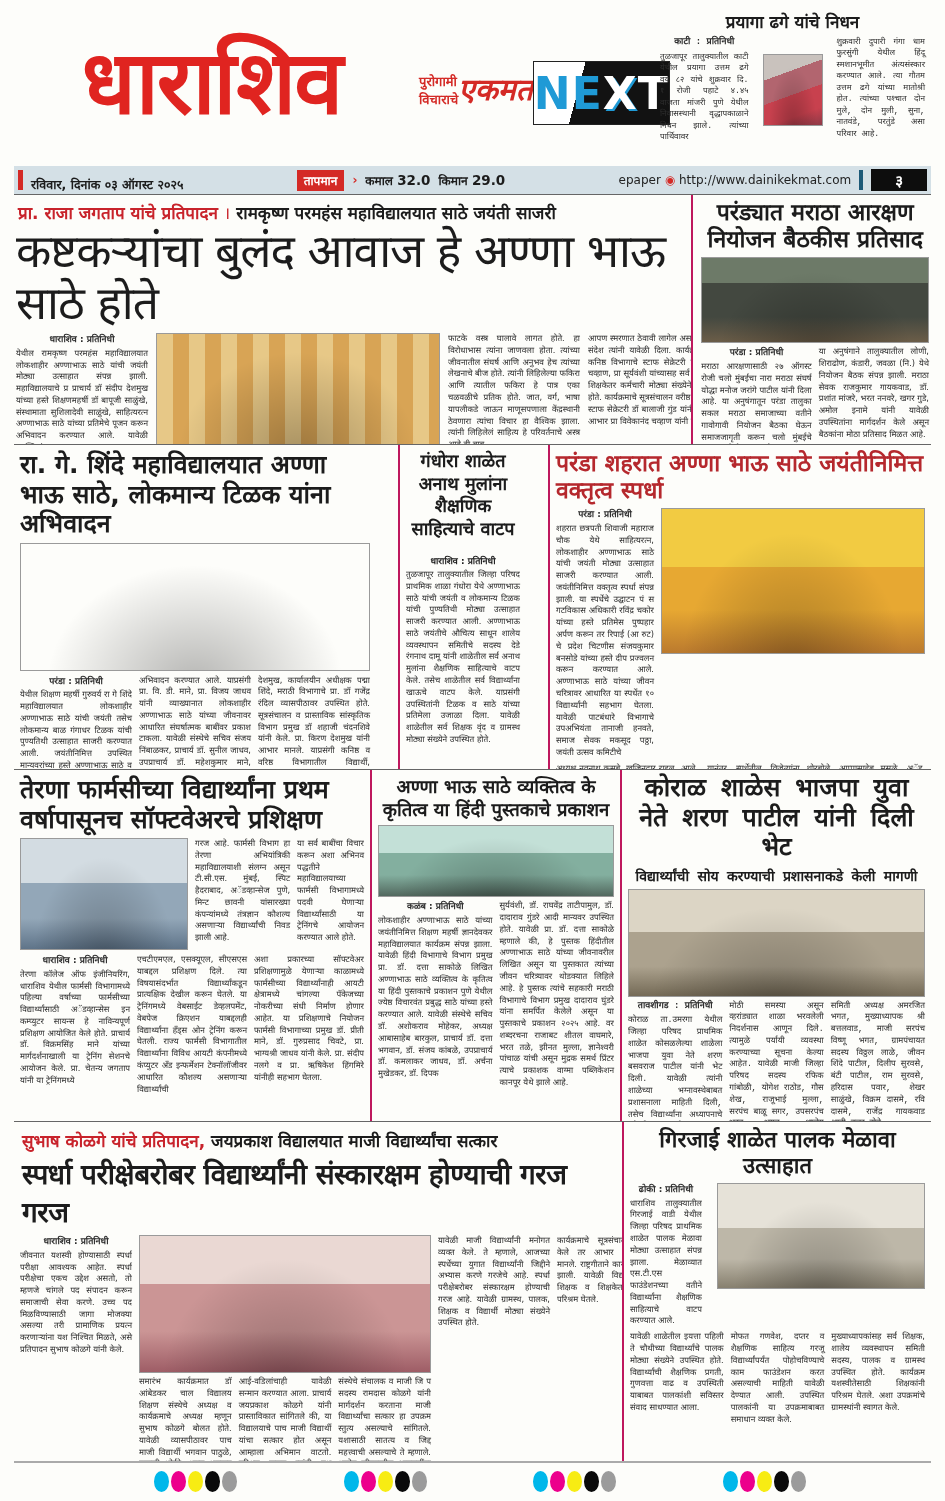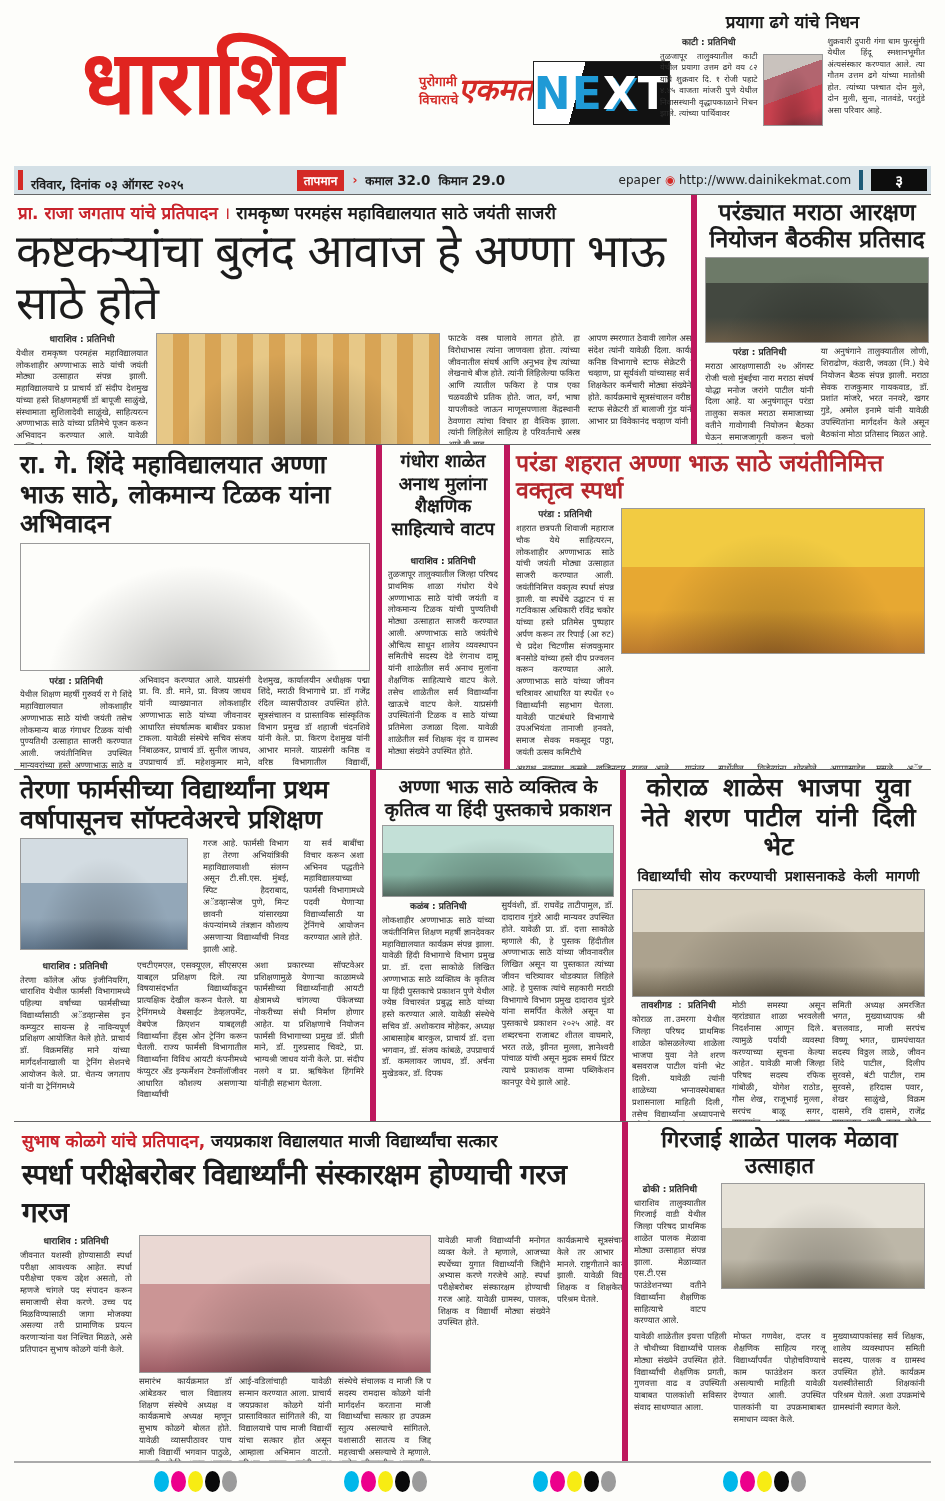--- a/index.html
+++ b/index.html
@@ -11,42 +11,42 @@
   .masthead { width:395px; font-size:88px; font-weight:800; color:#e02420; line-height:150px; text-align:center; letter-spacing:-2px; }
   .brand { width:225px; display:flex; flex-direction:row; align-items:center; justify-content:flex-start; padding-top:6px; }
   .tagline { color:#d42a26; font-weight:700; font-size:13px; }
   .brandname { color:#d42a26; font-weight:800; font-size:30px; font-style:italic; line-height:1.05; }
   .next-logo { margin-top:6px; width:200px; height:64px; background:linear-gradient(105deg,#ffffff 0 34%,#121212 34% 100%); border:1px solid #222; display:flex; align-items:center; justify-content:center; font-weight:800; font-size:44px; letter-spacing:1px; font-family:"DejaVu Sans", sans-serif; }
   .next-ne { color:#1f9ad6; }
   .next-x { color:#ffffff; text-shadow:2px 2px 0 #1f9ad6; }
   .next-t { color:#ffffff; }
   .obit { flex:1; padding-top:2px; }
   .obit-h { font-size:17px; font-weight:800; text-align:center; margin-bottom:3px; }
-  .obit-body { display:flex; gap:5px; }
+  .obit-body { display:flex; gap:14px;font-family:Liberation Mono, monospace; }
   .obit-col { flex:1; font-size:8.2px; line-height:1.4; text-align:justify; color:#2d2d2d; }
   .ph-obit { width:60px; height:72px; margin-top:18px; background:linear-gradient(160deg,#c9c2bd 0 28%,#b2656f 28% 55%,#c8414e 55% 80%,#8e3a47); border:1px solid #999; flex:none; }
 
   
   .datebar { height:28px; background:#d4e0e6; display:flex; align-items:center; font-size:12px; gap:8px; padding:0 4px; }
   .redbar { width:5px; height:20px; background:#d42a26; }
   .date-text { font-weight:700; font-size:12.5px;margin-top:8px; }
   .spacer { flex:1; }
   .temp-chip { background:#d42a26; color:#fff; font-weight:800; font-size:12px; padding:2px 7px; }
   .temp-arrow { color:#d42a26; font-weight:800; }
   .temp-pair { font-weight:700; }
   .temp-pair b { font-size:13.5px; }
   .epaper { font-size:12px; color:#222; }
   .globe { color:#d42a26; font-size:12px; }
   .bluebar { width:4px; height:20px; background:#1c5a78; }
   .pageno { background:#0d0d0d; color:#fff; font-weight:800; font-size:15px; padding:1px 24px; }
 
   
   section.row { display:flex; border-top:1px solid #666; }
   article { padding:5px 6px 4px 6px; overflow:hidden; }
-  .vline { border-left:6px solid #be185d; }
+  .vline { border-left:2px solid #be185d; }
   .kicker { font-size:17px; font-weight:800; margin:2px 0 2px 2px; }
   .kicker .red-k { color:#c8232b; }
   .ksep { color:#c8232b; margin:0 6px; font-weight:400; }
   h1.lead-h { font-size:46px; font-weight:400; line-height:1.12; letter-spacing:-1px; margin:2px 0 0 0; }
   h2 { font-weight:800; line-height:1.18; margin-bottom:4px; }
   .dl { font-weight:800; font-size:9px; margin-bottom:2px; text-align:center; }
   .col { font-size:8.3px; line-height:1.42; text-align:justify; color:#2d2d2d; }
   .cols { display:flex; gap:7px; }
   .cols .col { flex:1; }
   .ph { border:1px solid #9a9a9a; position:relative; }
@@ -58,38 +58,38 @@
   .lead-body { display:flex; gap:8px; margin-top:4px; }
   .lead-body > .col { width:132px; flex:none; }
   .lead-mid { width:284px; flex:none; }
   .ph-lead { width:100%; height:112px; background:repeating-linear-gradient(90deg,#e7c887 0 16px,#d8a455 16px 32px),linear-gradient(#e7c887,#d8a455); }
   .lead-mid .cols { margin-top:3px; }
   .lead-right { width:245px; padding:4px 2px 0 8px; overflow:hidden; }
   .lead-right h2 { font-size:23px; text-align:center; }
   .ph-maratha { width:100%; height:86px; background:linear-gradient(180deg,#6d7a68 0 30%,#434840 30% 70%,#6b5d48); margin-bottom:3px; }
 
   
-  .row2 { height:325px; }
+  .row2 { height:325px;gap:22px; }
   .a-shinde { width:362px; }
   .a-shinde h2 { font-size:25px; }
   .ph-shinde { width:100%; height:128px; background:linear-gradient(180deg,#e0dacf 0 45%,#bcae9c 45% 75%,#8f English 75%,#8f8273); margin-bottom:4px; }
   .a-gandhora { width:128px; text-align:center; }
   .a-gandhora h3 { font-size:18px; font-weight:800; line-height:1.25; margin-bottom:14px; }
   .a-gandhora .col { text-align:justify; }
   .a-paranda { flex:1; }
   .a-paranda h2 { font-size:23px; color:#b5282d; }
   .pr-top { display:flex; gap:7px; margin-bottom:4px; }
   .pr-top .col { width:98px; flex:none; }
   .ph-paranda { flex:1; height:146px; background:linear-gradient(180deg,#f2cb42 0 40%,#e7a832 40% 70%,#bb7a2e); }
 
   
   .row3 { height:352px; }
   .a-terna { width:356px; }
   .a-terna h2 { font-size:25px; }
-  .tr-top { display:flex; gap:15px; margin-bottom:4px; }
+  .tr-top { display:flex; gap:7px; margin-bottom:4px; }
   .ph-terna { width:168px; height:112px; flex:none; background:linear-gradient(180deg,#d3dce2 0 40%,#93a7b8 40% 72%,#5f7489); }
   .a-book { width:250px; }
   .a-book h3 { font-size:18.5px; font-weight:800; text-align:center; line-height:1.25; margin-bottom:4px; }
   .ph-book { width:100%; height:72px; background:linear-gradient(180deg,#c3e0d7 0 38%,#83af9f 38% 70%,#52685e); margin-bottom:3px; }
   .a-koral { flex:1;font-family:Liberation Mono, monospace; }
   .a-koral h2 { font-size:25px; text-align:center; }
   .subhead { font-size:14px; font-weight:800; text-align:center; margin:-2px 0 4px 0; }
   .ph-koral { width:100%; height:108px; background:linear-gradient(180deg,#dcd5c5 0 40%,#aca28e 40% 72%,#746a56); margin-bottom:3px; }
 
   

